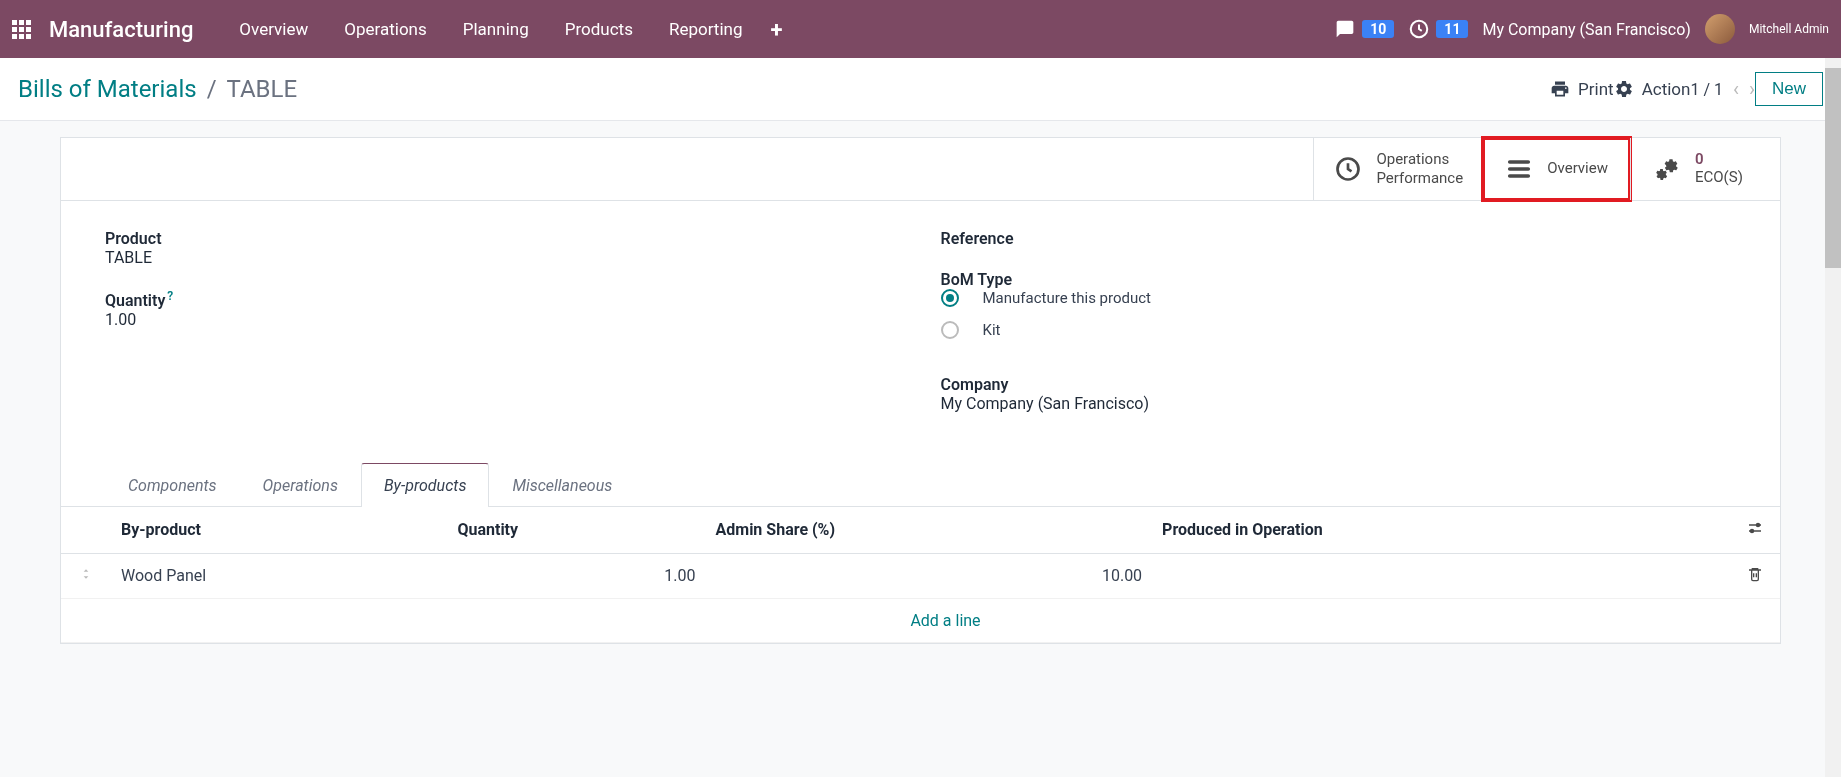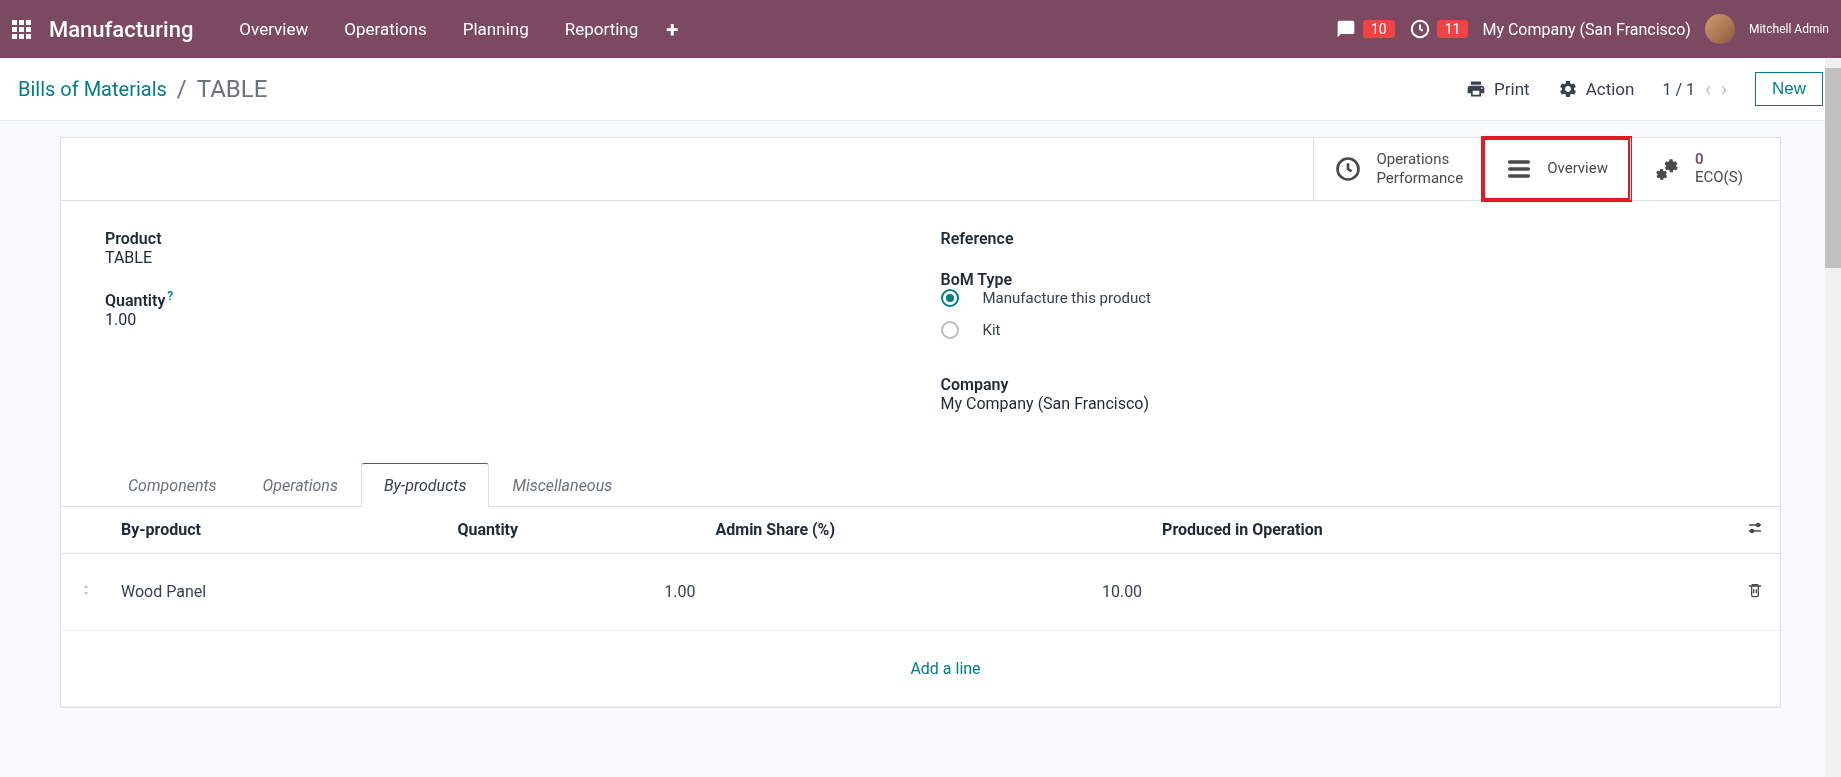--- a/index.html
+++ b/index.html
@@ -9,32 +9,32 @@
   .topnav { background: #7c4963; color: #fff; display: flex; align-items: center; height: 58px; padding: 0 12px; }
   .app-icon { display: grid; grid-template-columns: repeat(3, 5px); grid-template-rows: repeat(3, 5px); gap: 2px; margin-right: 18px; cursor: pointer; }
   .app-icon span { background: #fff; }
   .brand { font-size: 22px; font-weight: 500; margin-right: 28px; cursor: pointer; }
   .nav-links { display: flex; gap: 0; }
   .nav-links a { color: #fff; text-decoration: none; padding: 0 18px; font-size: 17px; height: 58px; display: flex; align-items: center; }
   .plus-icon { color: #fff; font-size: 22px; font-weight: bold; margin-left: 10px; cursor: pointer; height:58px; display:flex; align-items:center; }
   .nav-spacer { flex: 1; }
   .nav-right { display: flex; align-items: center; gap: 14px; }
   .chat-badge { display: flex; align-items: center; gap: 6px; cursor:pointer; }
-  .badge { background: #ef4444; color: #fff; border-radius: 3px; padding: 1px 8px; font-size: 14px; font-weight: 400; }
+  .badge { background: #3b82f6; color: #fff; border-radius: 3px; padding: 1px 8px; font-size: 14px; font-weight: 700; }
   .company-name { font-size: 16px; }
   .avatar { width: 30px; height: 30px; border-radius: 50%; background: linear-gradient(135deg,#d29f6e,#8b5a3c); display:inline-block; }
   .user-name { font-size: 12px; }
 
   
   .crumb-bar { background: #fff; border-bottom: 1px solid #e5e7eb; display: flex; align-items: center; padding: 14px 18px; }
-  .crumb-link { color: #017e84; font-size: 20px; text-decoration: none; text-align: right; }
+  .crumb-link { color: #017e84; font-size: 24px; text-decoration: none; text-align: right; }
   .crumb-sep { color: #6b7280; font-size: 24px; margin: 0 10px; }
   .crumb-current { color: #6b7280; font-size: 24px; }
   .crumb-spacer { flex: 1; }
-  .crumb-actions { display: flex; align-items: center; gap: 28px; }
+  .crumb-actions { display: flex; align-items: center; }
   .action-btn { display: flex; align-items: center; gap: 8px; color: #374151; font-size: 17px; cursor: pointer; }
   .pager { display:flex; align-items:center; gap:10px; color:#374151; font-size:16px; }
   .pager-arrow { color:#bbb; font-size:20px; cursor:pointer; }
   .new-btn { border: 1px solid #017e84; color: #017e84; background: #fff; padding: 6px 16px; font-size: 17px; font-weight:500; cursor: pointer; }
 
   
   .main { padding: 16px 60px 40px 60px; }
   .form-card { background: #fff; border: 1px solid #dee2e6; }
 
   
@@ -59,21 +59,21 @@
   .radio-outer.unchecked { border-color: #bbb; }
 
   
   .tabs { display: flex; border-bottom: 1px solid #dee2e6; margin-top: 28px; padding: 0 44px; }
   .tab { padding: 12px 22px; font-size: 16px; color: #6b7280; cursor: pointer; border: 1px solid transparent; border-bottom: none; margin-bottom:-1px;font-style:italic; }
   .tab.active { color: #374151; border-color: #dee2e6; border-top: 1px solid #7c4963; background:#fff; border-radius: 3px 3px 0 0; }
 
   
   .tbl { width: 100%; border-collapse: collapse; }
   .tbl th { text-align: left; padding: 12px 10px; font-weight: 700; color: #1f2937; border-bottom: 1px solid #dee2e6; font-size:16px; }
-  .tbl td { padding: 28px 10px; border-bottom: 1px solid #f1f1f1; color:#374151; font-size:16px; }
+  .tbl td { padding: 12px 10px; border-bottom: 1px solid #f1f1f1; color:#374151; font-size:16px; }
   .tbl th:first-child, .tbl td:first-child { width: 50px; text-align:center; color:#bbb; }
   .tbl th:last-child, .tbl td:last-child { width: 50px; text-align:center; color:#666; }
   .add-line { color: #017e84; cursor:pointer; }
   .num-col { text-align:right; padding-right:40px; }
 
   .scrollbar { position: fixed; right:0; top:58px; bottom:0; width:16px; background:#f1f1f1; }
   .scroll-thumb-c { background:#c1c1c1; width:100%; height:200px; margin-top:10px; }
 </style>
 </head>
 <body>
@@ -88,20 +88,21 @@
       <span></span>
       <span></span>
       <span></span>
       <span></span>
   </div>
   <div class="brand">Manufacturing</div>
   <div class="nav-links">
     <a href="#">Overview</a>
     <a href="#">Operations</a>
     <a href="#">Planning</a>
+    <a href="#">Products</a>
     <a href="#">Reporting</a>
   </div>
   <div class="plus-icon">+</div>
   <div class="nav-spacer"></div>
   <div class="nav-right">
     <div class="chat-badge">
       <svg width="22" height="20" viewBox="0 0 24 24" fill="#fff">
           <path d="M20 2H4c-1.1 0-2 .9-2 2v18l4-4h14c1.1 0 2-.9 2-2V4c0-1.1-.9-2-2-2z"></path>
         </svg>
       <span class="badge">10</span>

